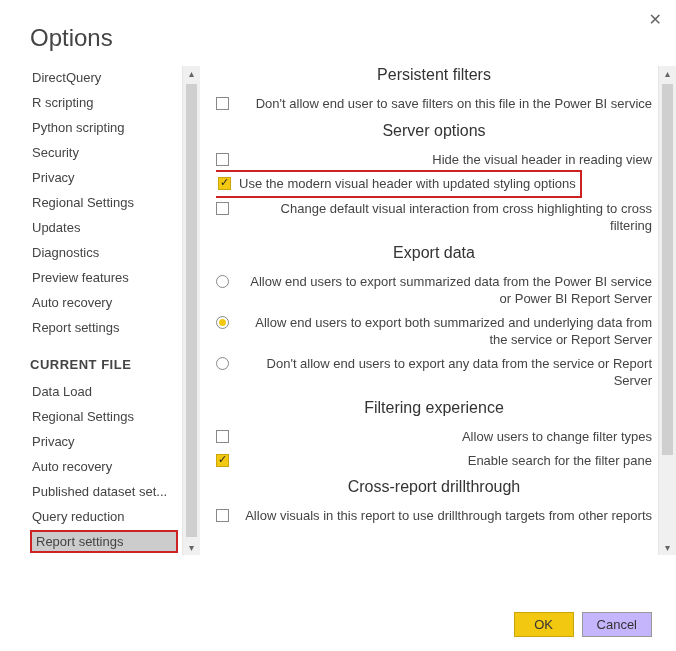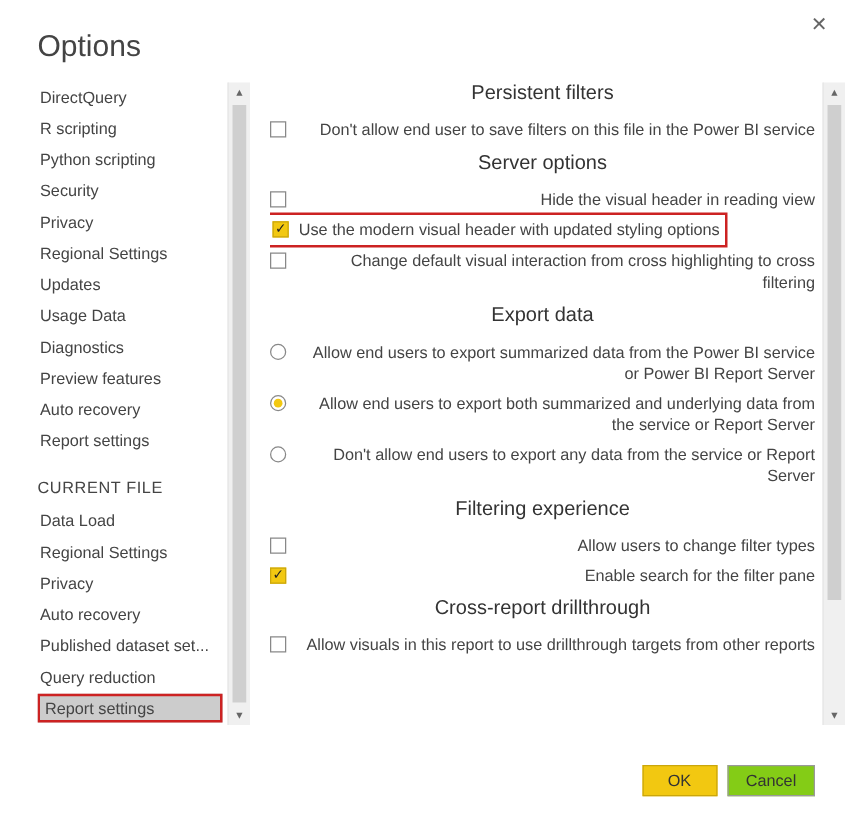--- a/index.html
+++ b/index.html
@@ -36,21 +36,21 @@
     display: flex;
     width: 170px;
   }
   .sidebar {
     width: 152px;
     padding-right: 4px;
     overflow: hidden;
   }
   .sb-heading {
     font-size: 13px;
-    font-weight: 400;
+    font-weight: 700;
     letter-spacing: 0.5px;
     color: #444;
     margin: 18px 0 8px 0;
   }
   .sb-item {
     font-size: 13px;
     color: #444;
     padding: 4px 2px;
     margin-bottom: 2px;
     white-space: nowrap;
@@ -144,21 +144,21 @@
     bottom: 14px;
     right: 24px;
     display: flex;
     gap: 8px;
   }
   .btn {
     min-width: 60px;
     padding: 4px 14px;
     font-size: 13px;
     border: 1px solid #999;
-    background: #84cc16;
+    background: #c4b5fd;
     cursor: pointer;
     text-align: center;
   }
   .btn.primary { background: #f2c811; border-color: #caa60c; }
   .sections { margin-bottom: 6px; }
 </style>
 </head>
 <body>
 
 <div class="close-x">✕</div>
@@ -168,21 +168,20 @@
 <div class="body">
   <div class="sidebar-wrap">
     <div class="sidebar" id="sidebar">
         <div class="sb-item">DirectQuery</div>
         <div class="sb-item">R scripting</div>
         <div class="sb-item">Python scripting</div>
         <div class="sb-item">Security</div>
         <div class="sb-item">Privacy</div>
         <div class="sb-item">Regional Settings</div>
         <div class="sb-item">Updates</div>
-        <div class="sb-item">Usage Data</div>
         <div class="sb-item">Diagnostics</div>
         <div class="sb-item">Preview features</div>
         <div class="sb-item">Auto recovery</div>
         <div class="sb-item">Report settings</div>
         <div class="sb-heading">CURRENT FILE</div>
         <div class="sb-item">Data Load</div>
         <div class="sb-item">Regional Settings</div>
         <div class="sb-item">Privacy</div>
         <div class="sb-item">Auto recovery</div>
         <div class="sb-item">Published dataset set...</div>

